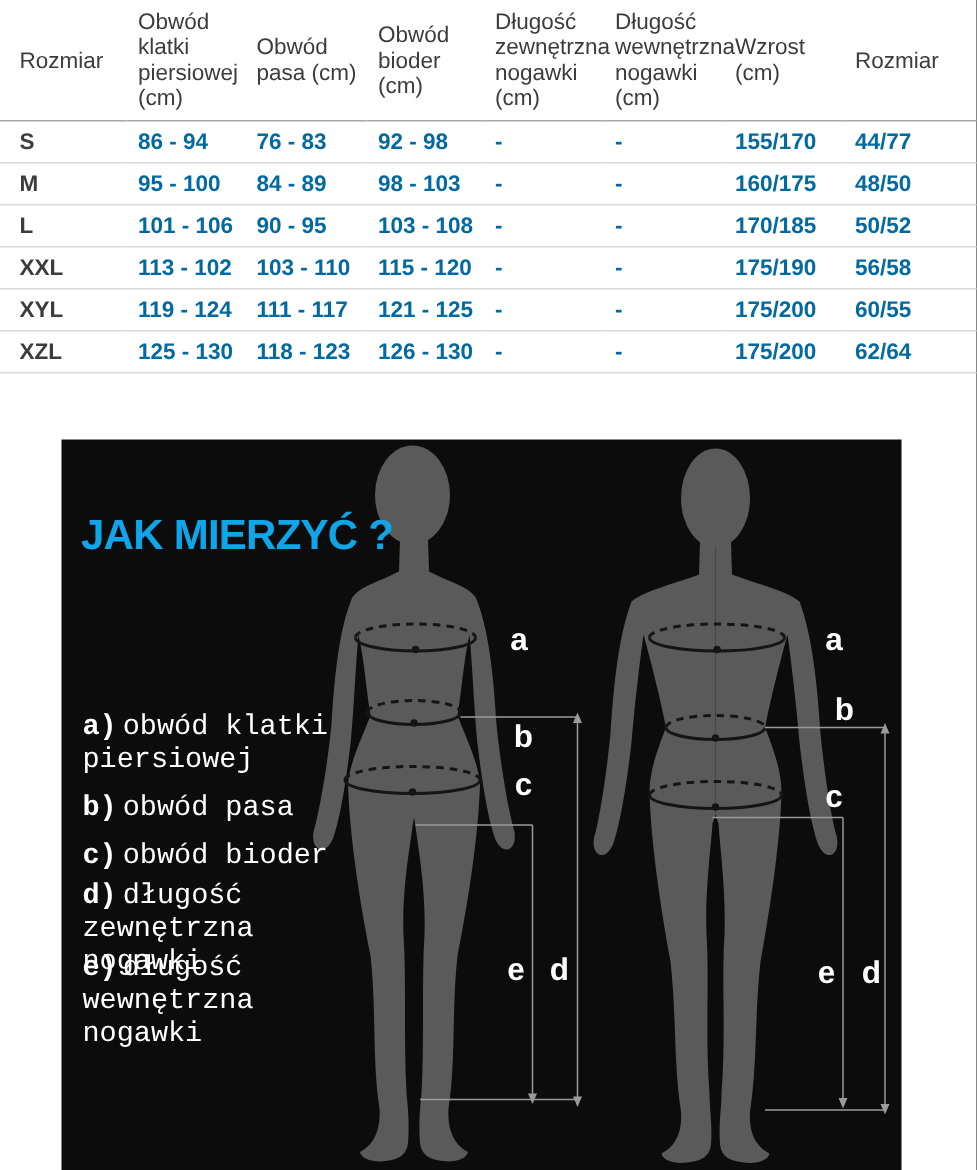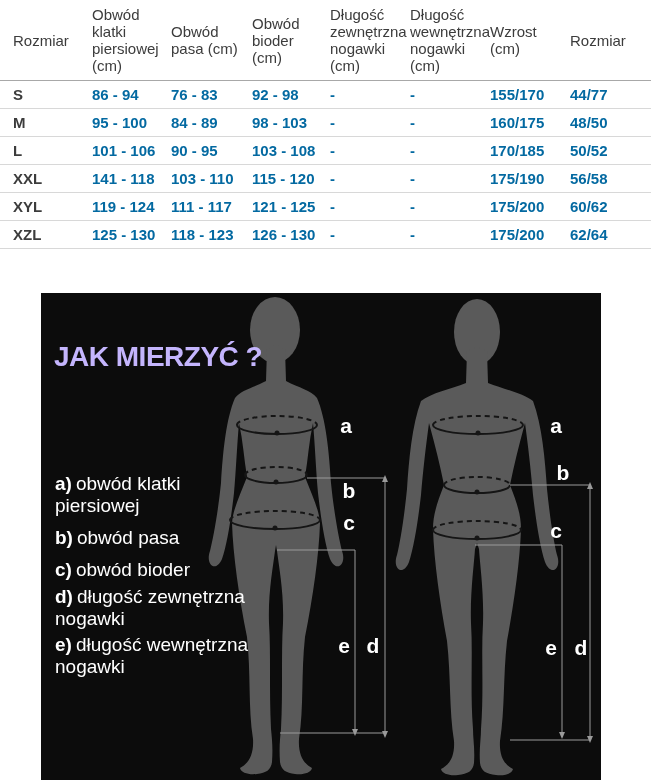--- a/index.html
+++ b/index.html
@@ -23,26 +23,26 @@
     padding:0 1px 0 7px;border-bottom:1px solid #d8d8d8;color:#0369a1;font-weight:bold;
   }
   .size-table td.sz{font-weight:bold;padding-left:13px;color:#3c3c3c;}
   
   .measure-panel{
     position:absolute;left:41px;top:293px;width:560px;height:487px;
     background:#0c0c0c;
   }
   .measure-panel svg{position:absolute;left:0;top:0;}
   .jak-title{
-    position:absolute;left:13px;top:48px;color:#c4b5fd;
+    position:absolute;left:13px;top:48px;color:#0ea5e9;
     font-size:28px;font-weight:bold;letter-spacing:-0.5px;white-space:nowrap;
   }
   .legend-item{
     position:absolute;left:14px;max-width:200px;color:#ffffff;
-    font-size:19px;line-height:22px;
+    font-size:19px;line-height:22px;font-family:Liberation Mono, monospace;
   }
   .legend-item .lk{font-weight:bold;margin-right:4px;}
   .li-a{top:180px}.li-b{top:234px}.li-c{top:266px}.li-d{top:293px}.li-e{top:341px}
   .ml{font-size:21px;font-weight:bold;fill:#ffffff;text-anchor:middle;}
   .body-fill{fill:#5a5a5a;}
   .tape-top{fill:none;stroke:#151515;stroke-width:2;stroke-dasharray:5 4;}
   .tape-bot{fill:none;stroke:#151515;stroke-width:2;}
   .tape-dot{fill:#151515;}
   .mline{fill:none;stroke:#9a9a9a;stroke-width:1;}
   .marr{fill:#9a9a9a;}
@@ -99,37 +99,37 @@
       <td>101 - 106</td>
       <td>90 - 95</td>
       <td>103 - 108</td>
       <td>-</td>
       <td>-</td>
       <td>170/185</td>
       <td>50/52</td>
     </tr>
     <tr>
       <td class="sz">XXL</td>
-      <td>141 - 118</td>
+      <td>113 - 102</td>
       <td>103 - 110</td>
       <td>115 - 120</td>
       <td>-</td>
       <td>-</td>
       <td>175/190</td>
       <td>56/58</td>
     </tr>
     <tr>
       <td class="sz">XYL</td>
       <td>119 - 124</td>
       <td>111 - 117</td>
       <td>121 - 125</td>
       <td>-</td>
       <td>-</td>
       <td>175/200</td>
-      <td>60/62</td>
+      <td>60/55</td>
     </tr>
     <tr>
       <td class="sz">XZL</td>
       <td>125 - 130</td>
       <td>118 - 123</td>
       <td>126 - 130</td>
       <td>-</td>
       <td>-</td>
       <td>175/200</td>
       <td>62/64</td>

